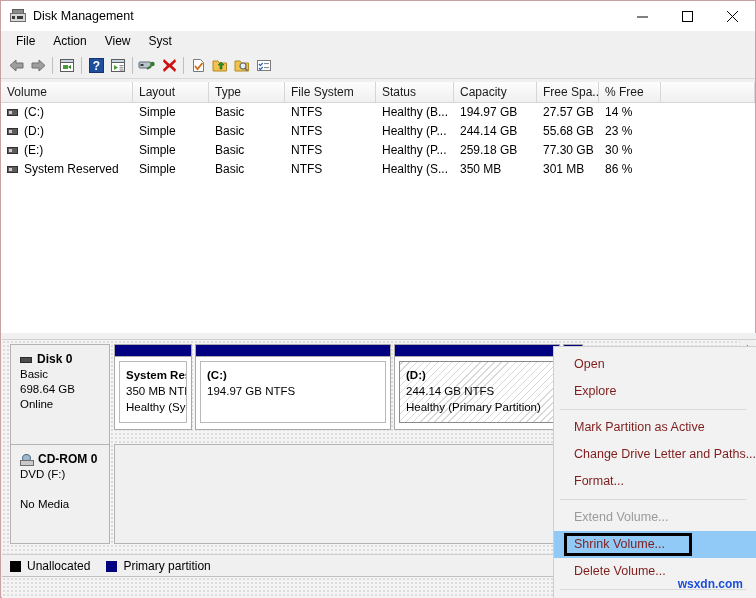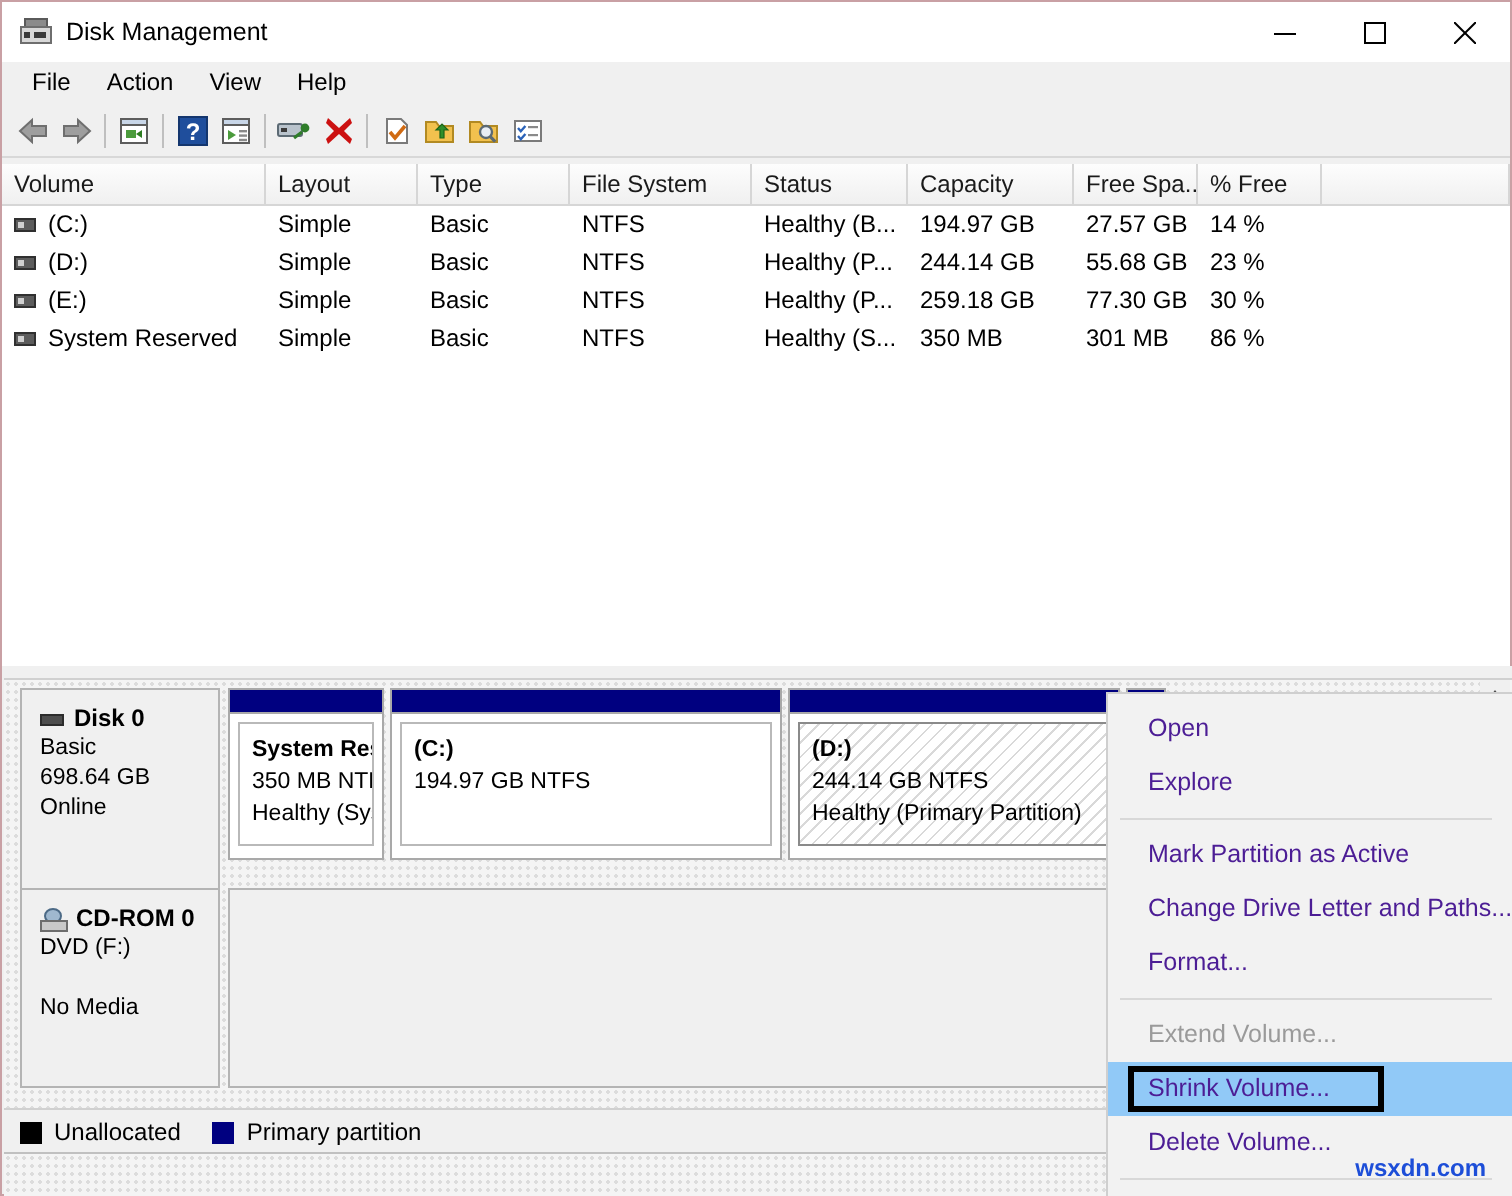--- a/index.html
+++ b/index.html
@@ -190,21 +190,21 @@
   }
 
   
   .ctxmenu{
     position:absolute;left:552px;top:345px;width:204px;
     background:#f2f2f2;border:1px solid #cfcfcf;
     padding:4px 0;box-sizing:border-box;
     font-size:12.5px;
   }
   .ctx-item{
-    height:27px;line-height:27px;padding-left:20px;color:#4c1d95;white-space:nowrap;
+    height:27px;line-height:27px;padding-left:20px;color:#7f1d1d;white-space:nowrap;
     position:relative;
   }
   .ctx-item.disabled{color:#9a9a9a;}
   .ctx-item.highlighted{background:#91c9f7;}
   .ctx-sep{height:1px;background:#d8d8d8;margin:4px 10px 4px 6px;}
   .annot-box{
     position:absolute;left:10px;top:2px;width:128px;height:23px;
     border:3px solid #000;box-sizing:border-box;pointer-events:none;
   }
   .watermark{
@@ -241,21 +241,21 @@
             <line x1="11" y1="0" x2="0" y2="11" stroke="#000" stroke-width="1"></line>
           </svg>
       </div>
     </div>
   </div>
 
   <div class="menubar">
     <div class="menu-item">File</div>
     <div class="menu-item">Action</div>
     <div class="menu-item">View</div>
-    <div class="menu-item">Help</div>
+    <div class="menu-item">Syst</div>
   </div>
 
   <div class="toolbar">
     <div class="tb-btn">
       <svg width="17" height="15" viewBox="0 0 17 15">
           <path d="M8 2 L2 7.5 L8 13 L8 10 L15 10 L15 5 L8 5 Z" fill="#9e9e9e" stroke="#6f6f6f" stroke-width="1"></path>
         </svg>
     </div>
     <div class="tb-btn">
       <svg width="17" height="15" viewBox="0 0 17 15">

